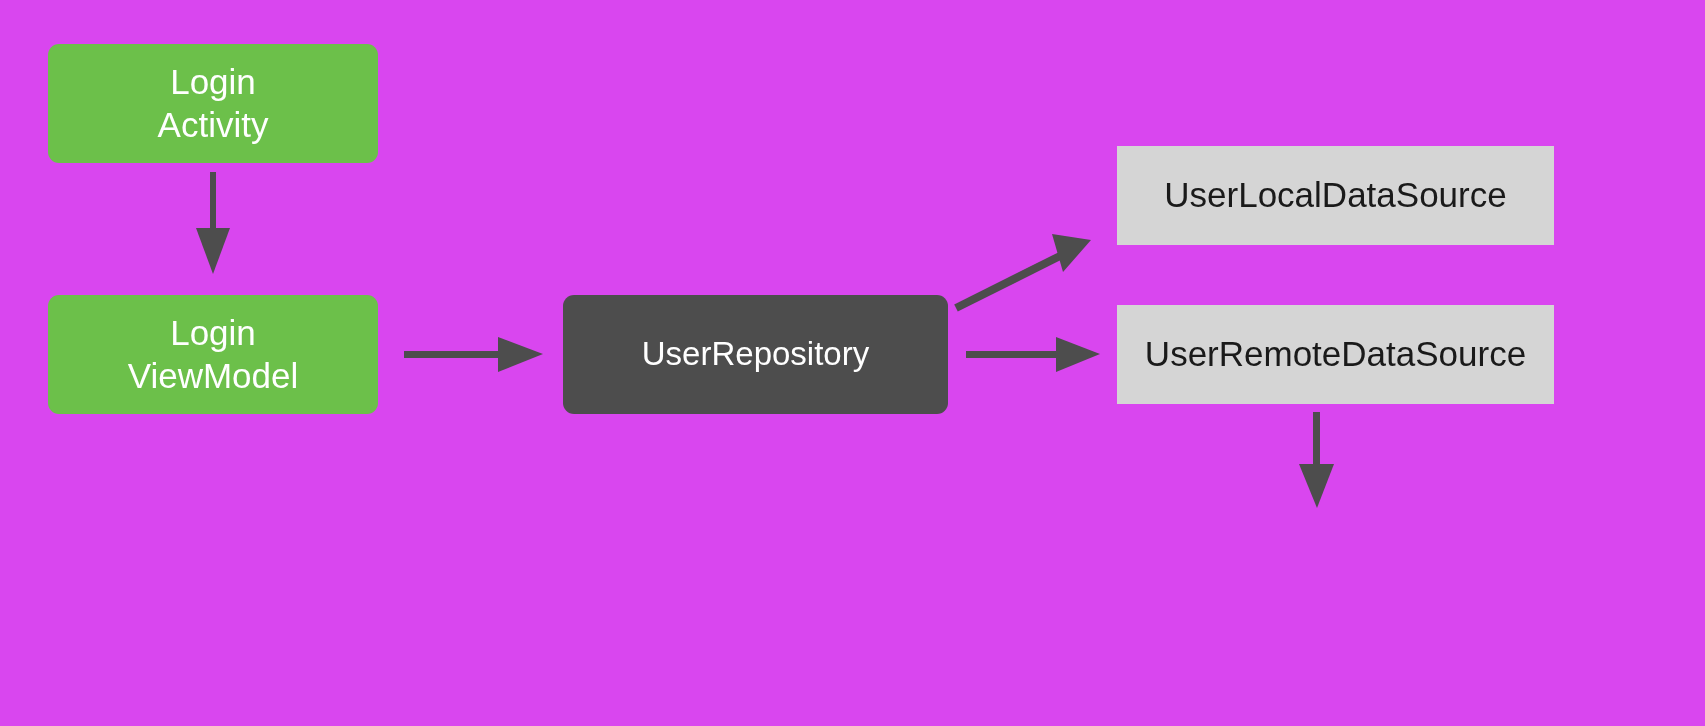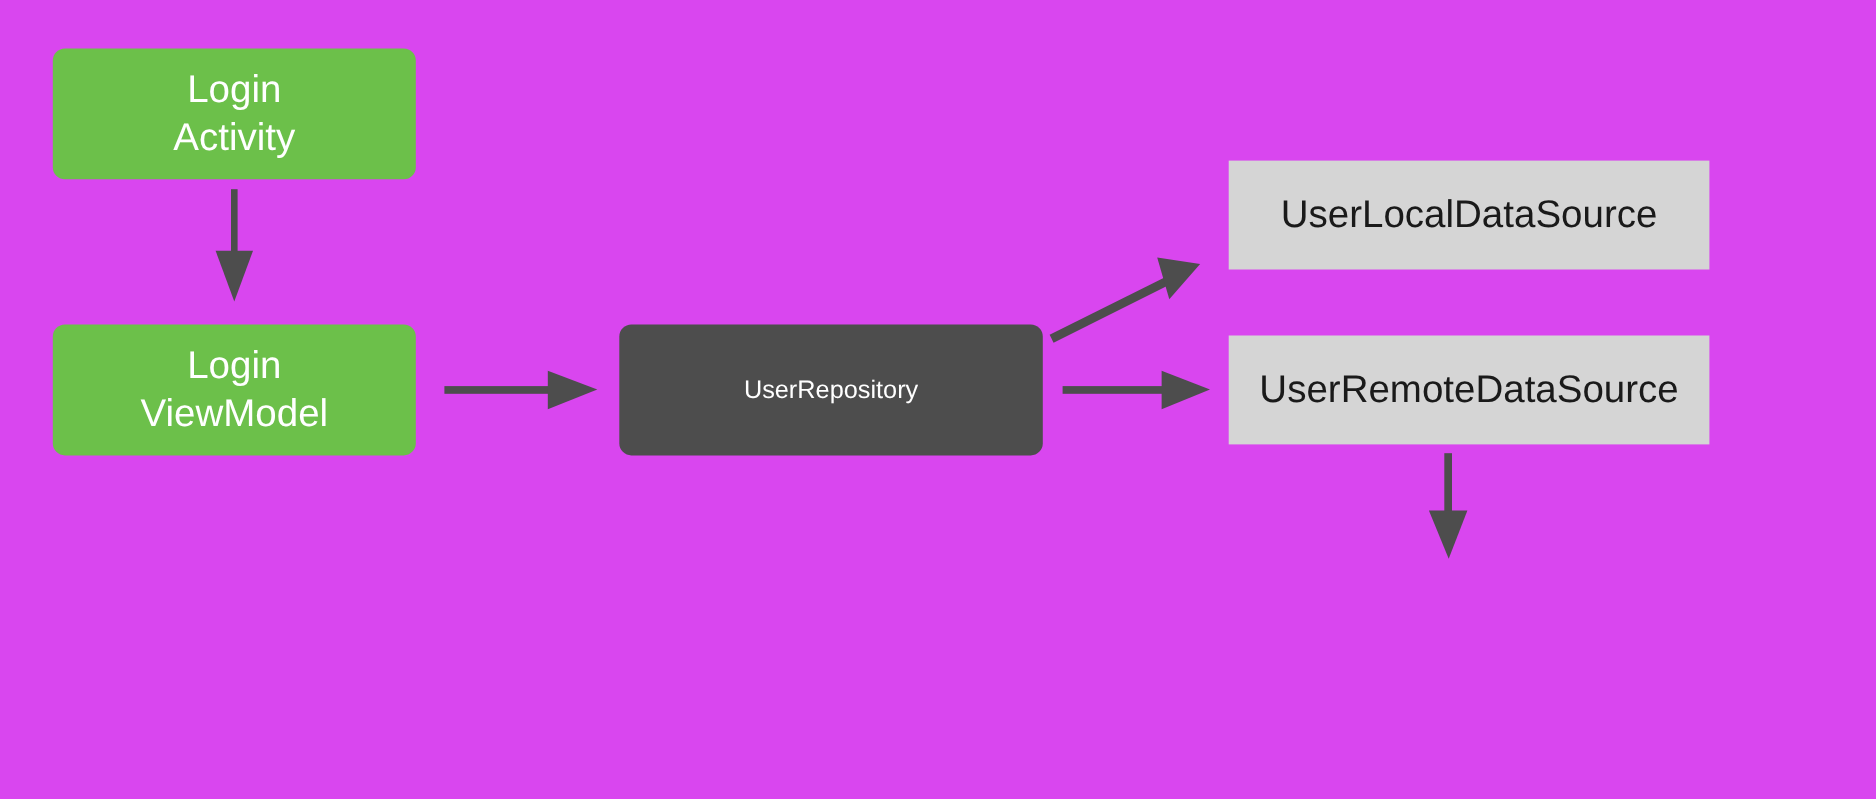--- a/index.html
+++ b/index.html
@@ -30,21 +30,21 @@
   .node-green {
     background: #6cc04a;
     color: #ffffff;
     border-radius: 11px;
     font-size: 35px;
   }
   .node-dark {
     background: #4d4d4d;
     color: #ffffff;
     border-radius: 11px;
-    font-size: 23px;
+    font-size: 33px;
   }
   .node-gray {
     background: #d5d5d5;
     color: #1a1a1a;
     border-radius: 0;
     font-size: 35px;
   }
   .node-lightgray {
     background: #efefef;
     color: #1a1a1a;

